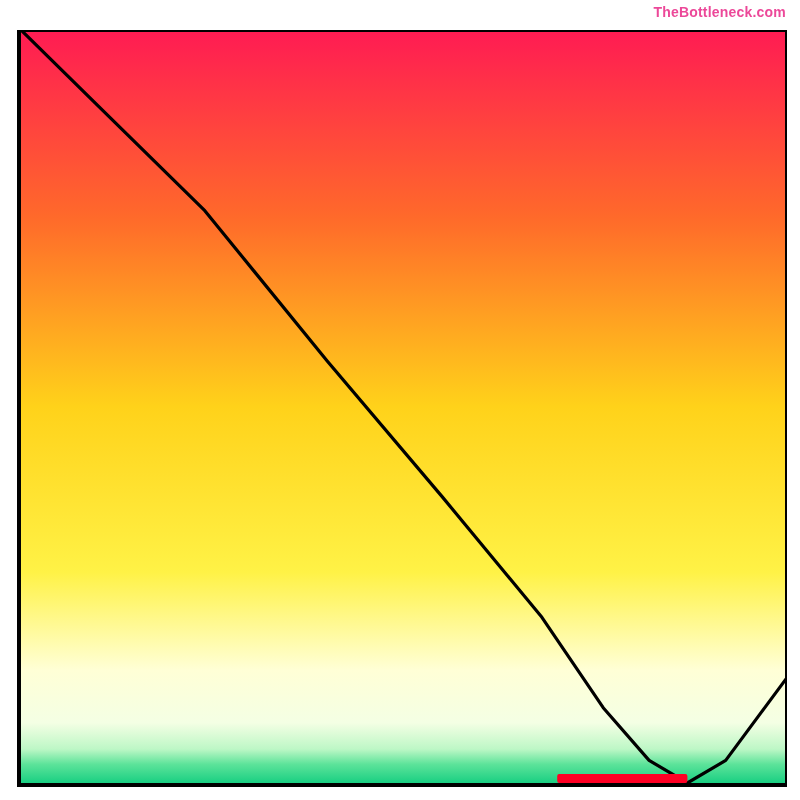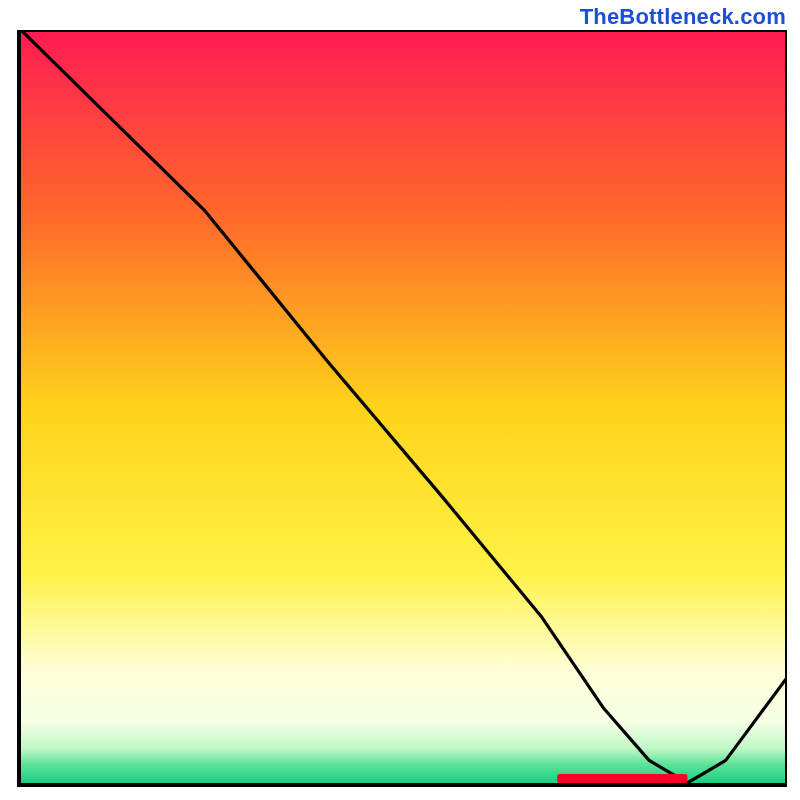--- a/index.html
+++ b/index.html
@@ -13,23 +13,23 @@
   }
   .stage {
     position: relative;
     width: 800px;
     height: 800px;
   }
   .watermark {
     position: absolute;
     top: 4px;
     right: 14px;
-    font-size: 22px;
+    font-size: 14px;
     font-weight: 600;
-    color: #1d4ed8;
+    color: #ec4899;
     letter-spacing: 0.2px;
   }
   .plot-frame {
     position: absolute;
     left: 17px;
     top: 30px;
     width: 766px;   
     height: 753px;  
     border: 4px solid #000;
     border-top: none;

